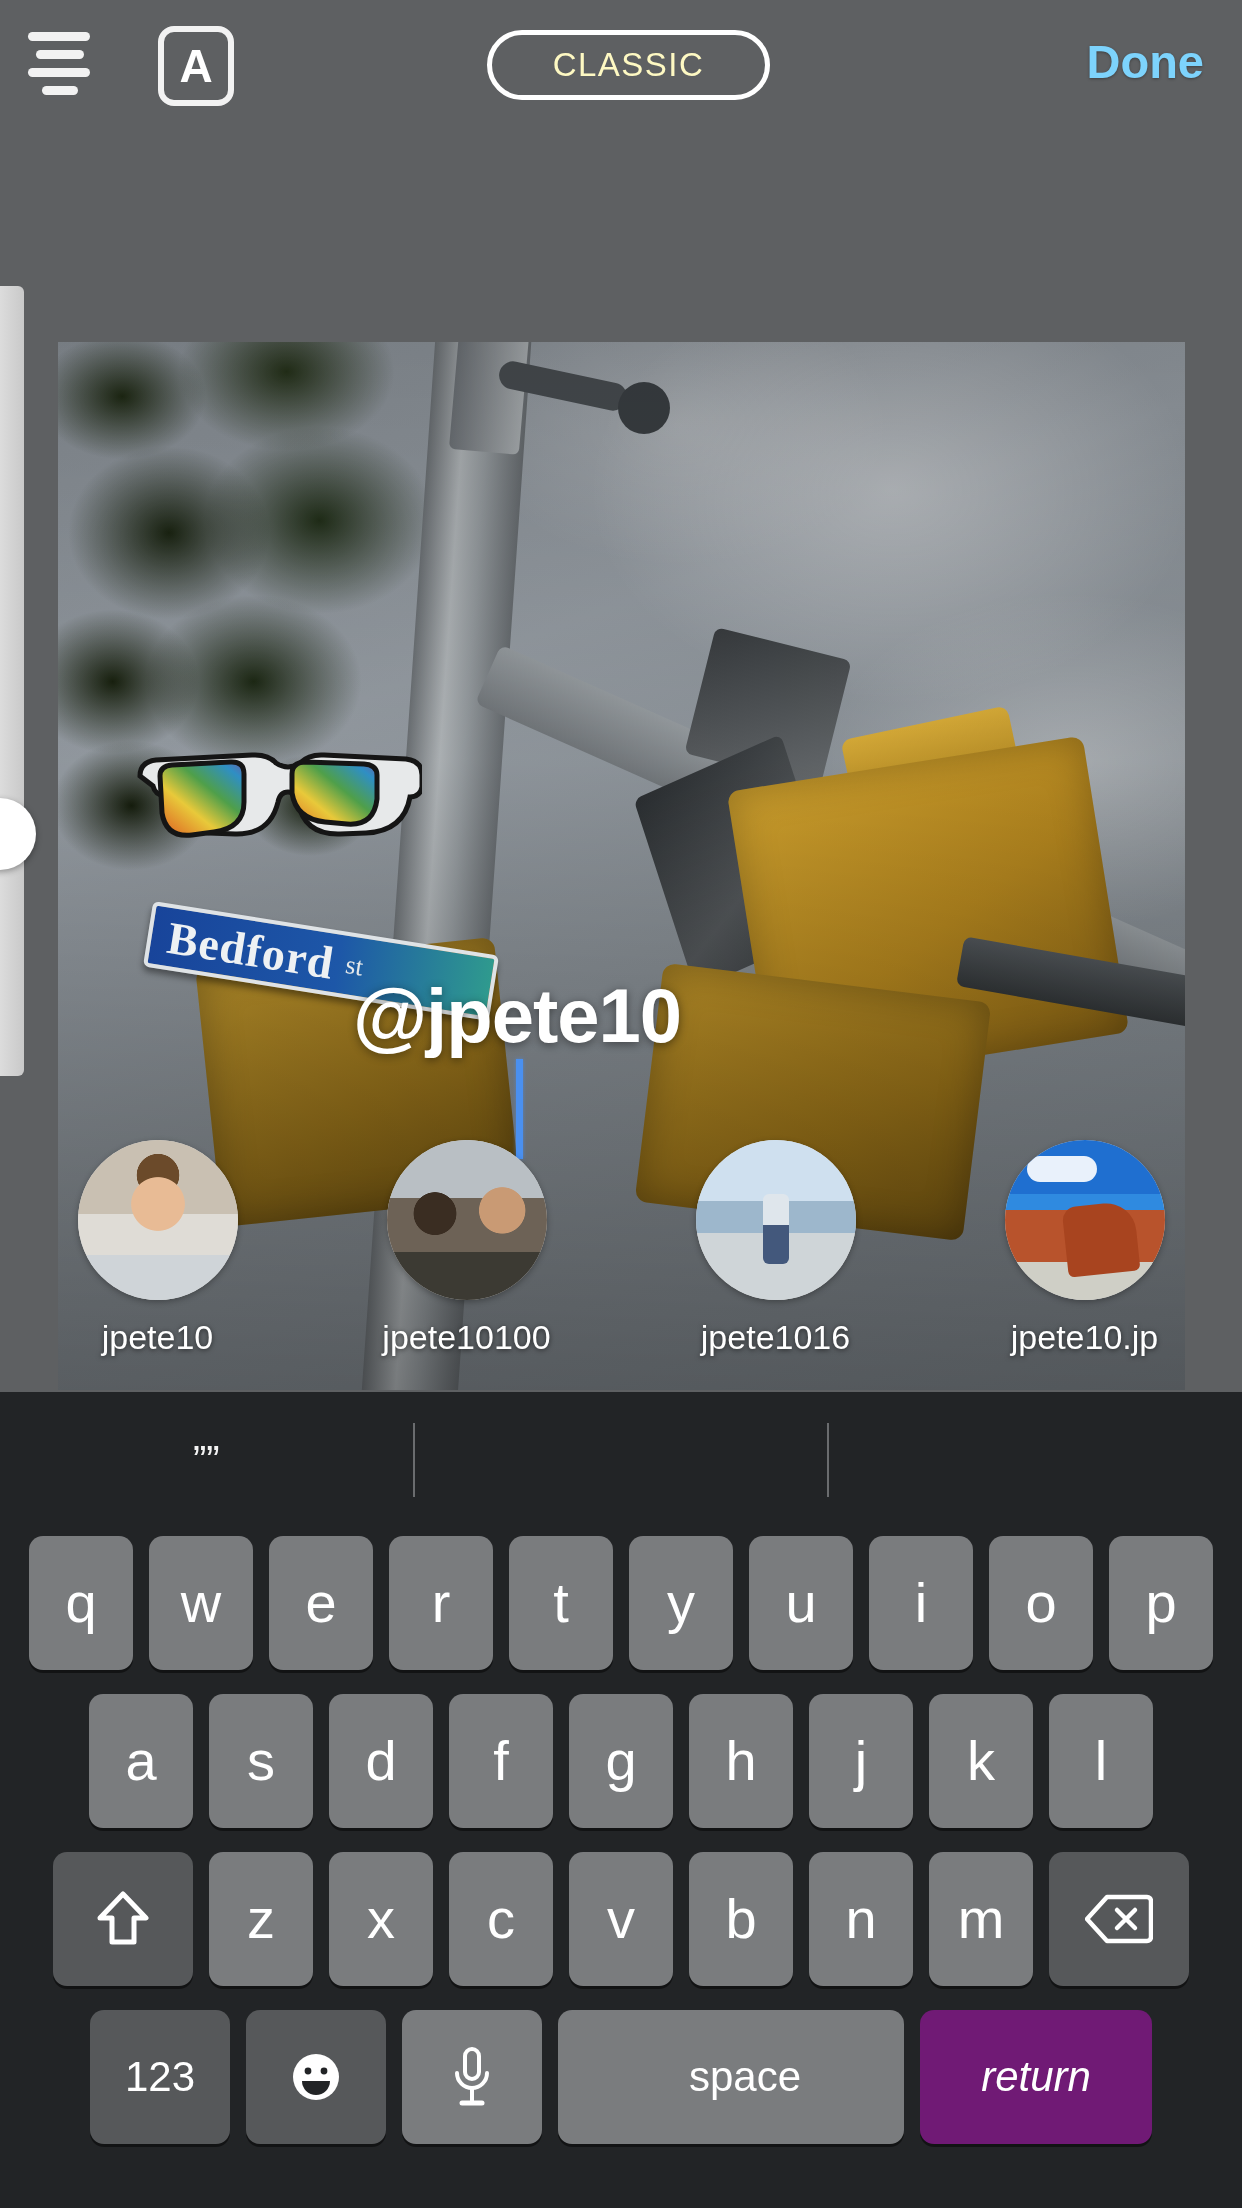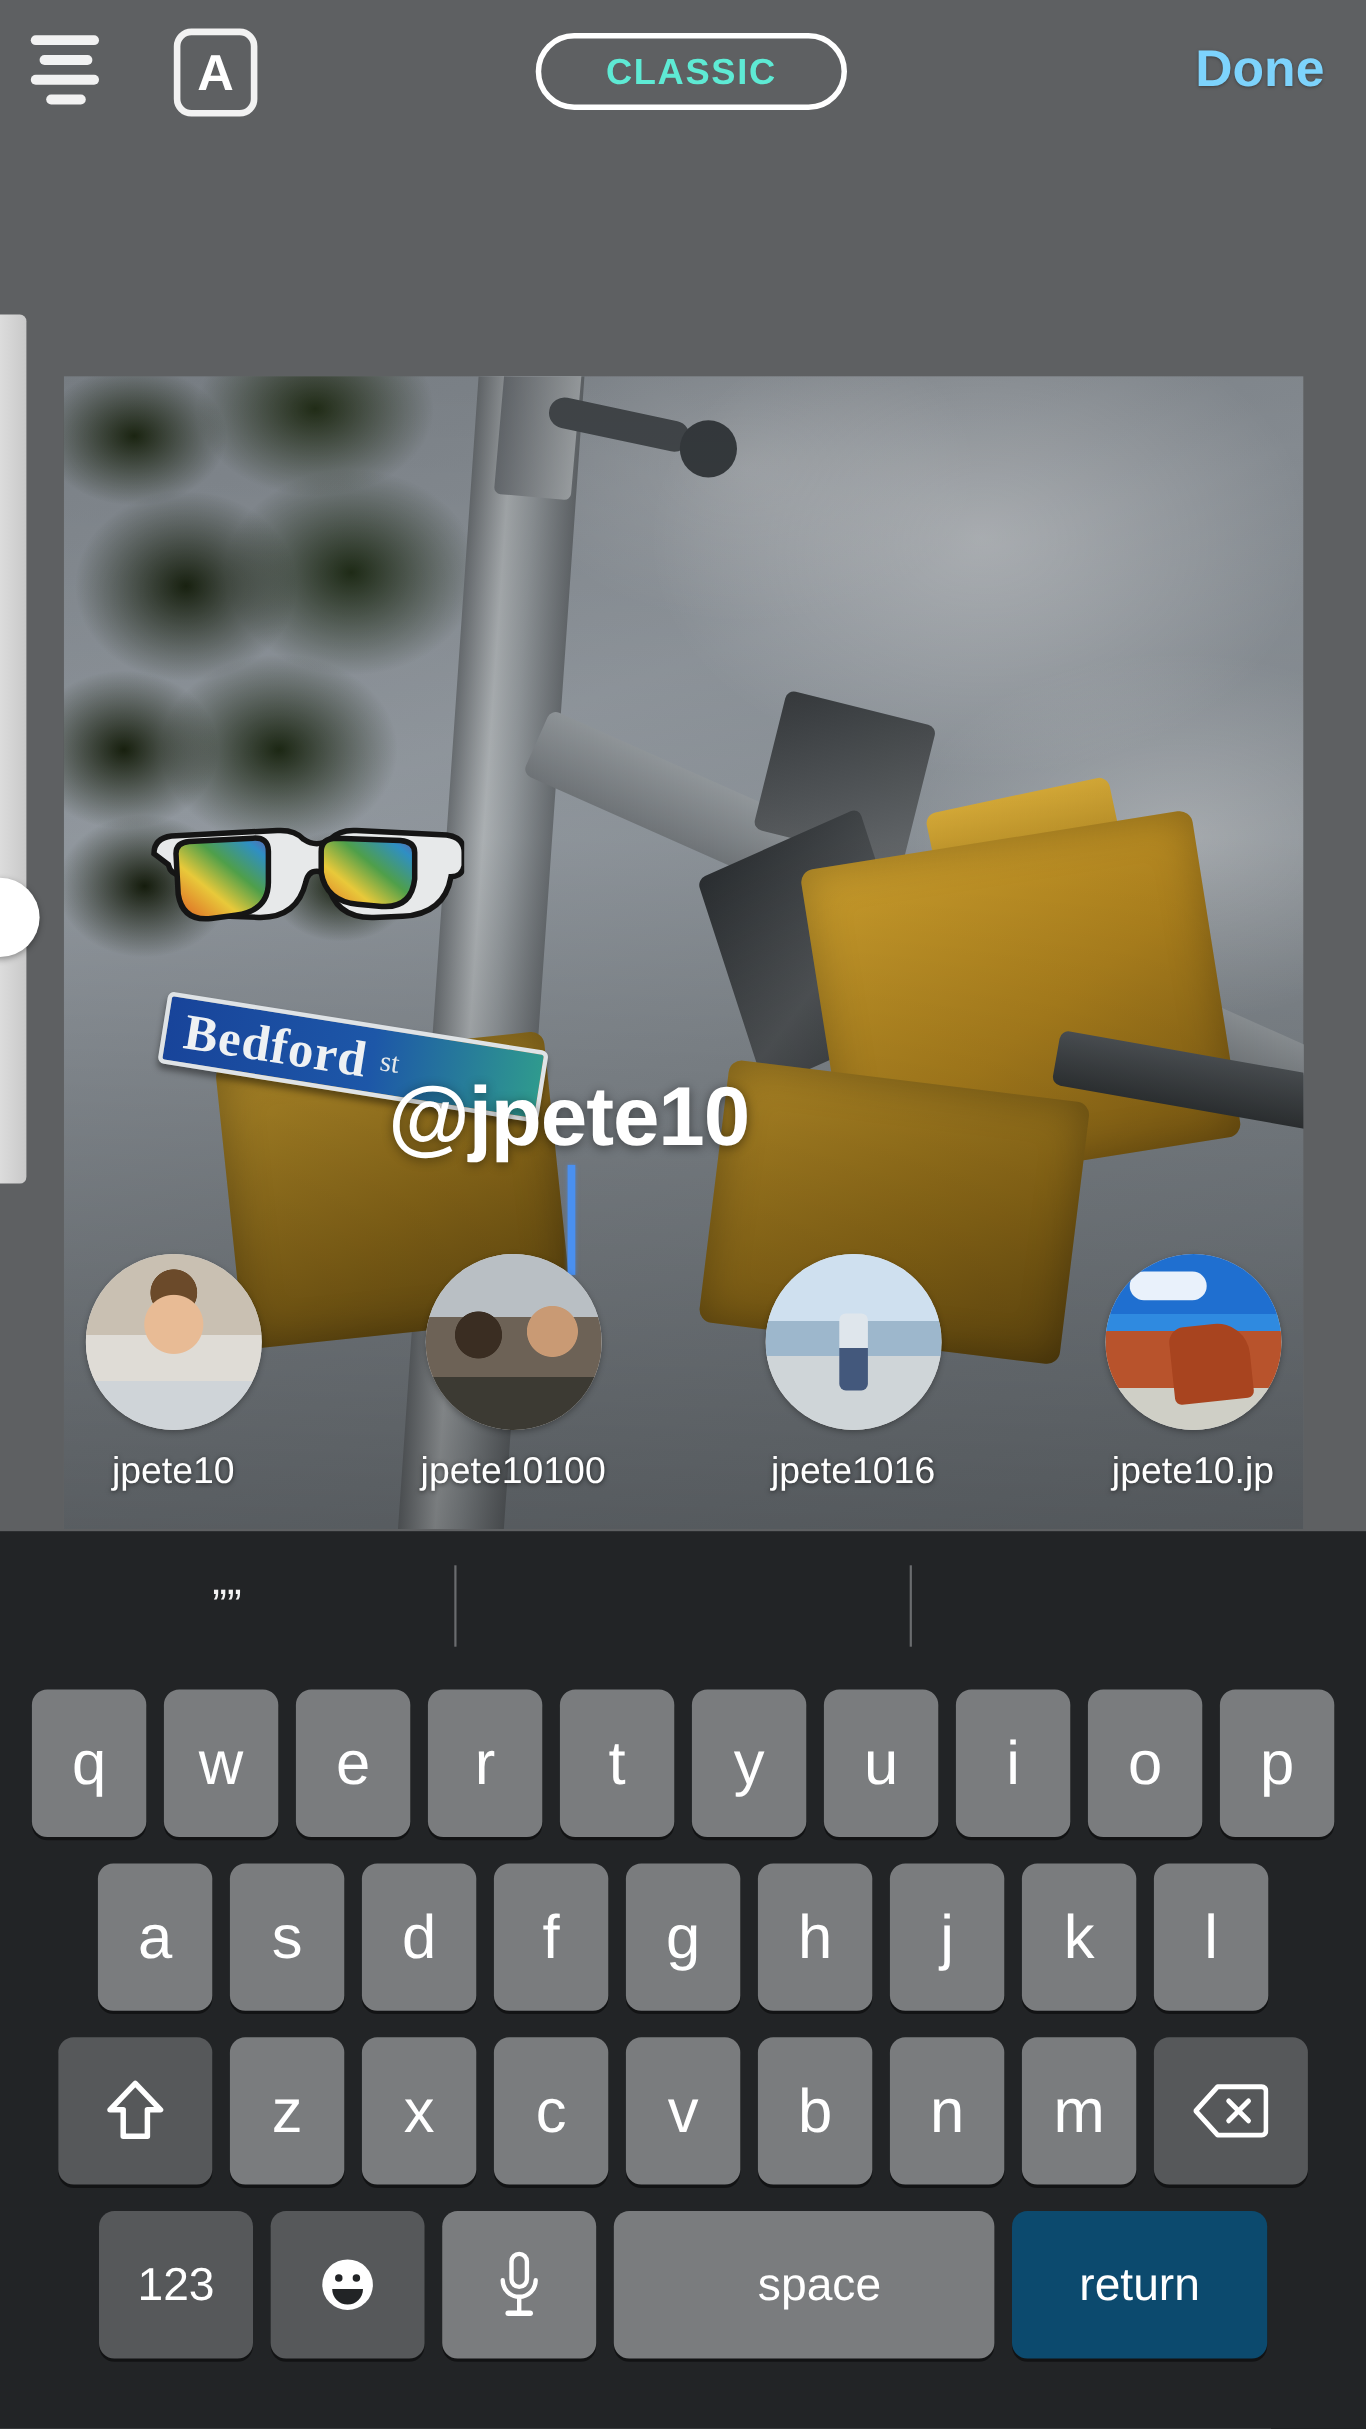--- a/index.html
+++ b/index.html
@@ -26,21 +26,21 @@
     border:6px solid #f2f2f2; border-radius:16px;
     display:flex; align-items:center; justify-content:center;
     color:#ffffff; font-size:46px; font-weight:bold; line-height:1;
     cursor:pointer;
   }
 
   .classic-pill{
     position:absolute; left:487px; top:30px; width:283px; height:70px;
     border:5px solid #ffffff; border-radius:36px;
     display:flex; align-items:center; justify-content:center;
-    color:#5eead4; font-size:33px; font-weight:bold; letter-spacing:1.5px;
+    color:#fef9c3; font-size:33px; font-weight:normal; letter-spacing:1.5px;
     cursor:pointer;
   }
 
   .done-btn{
     position:absolute; right:38px; top:34px;
     color:#7dd3fc; font-size:47px; font-weight:bold; cursor:pointer;
     text-shadow:0 1px 3px rgba(0,0,0,.35);
   }
 
   
@@ -268,21 +268,21 @@
     display:flex; align-items:center; justify-content:center;
     color:#ffffff; font-size:56px; line-height:1;
     box-shadow:0 3px 0 rgba(0,0,0,.45);
     cursor:pointer; user-select:none;
   }
   .key.letter{ width:104px; height:134px; }
   .key.dark{ background:#56585a; }
   .key.wide{ width:140px; height:134px; }
   .key.fn{ width:140px; height:134px; background:#56585a; font-size:40px; }
   .key.space{ width:346px; height:134px; font-size:42px;padding-left:28px; }
-  .key.return{ width:232px; height:134px; background:#0c4a6e; font-size:42px; }
+  .key.return{ width:232px; height:134px; background:#701a75; font-size:42px;font-style:italic; }
   .key.num{ width:140px; height:134px; background:#56585a; font-size:42px; }
   .kb-row.r2{ padding-left:0; }
 </style>
 </head>
 <body>
 
 <div id="app">
 
   <div class="topbar">
 

